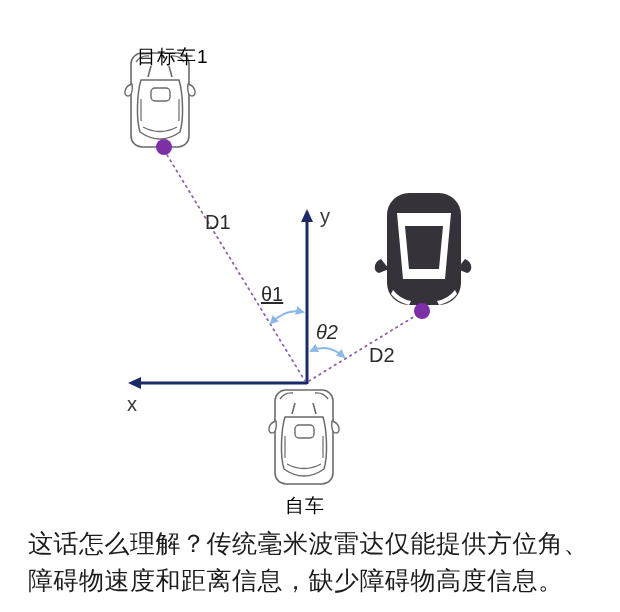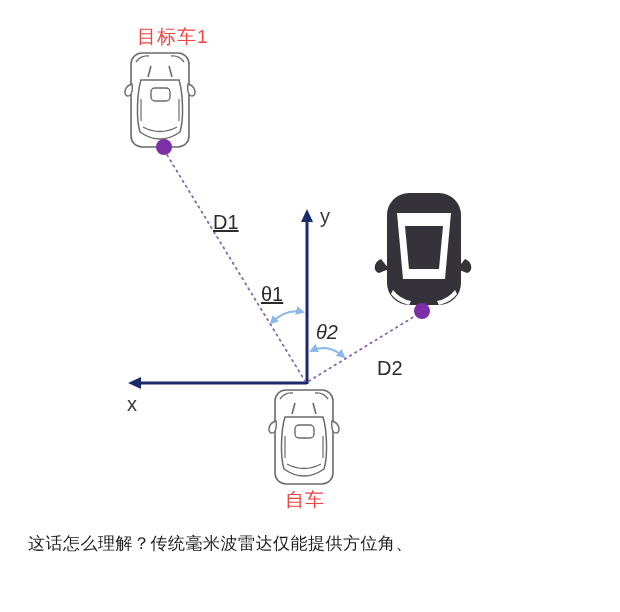--- a/index.html
+++ b/index.html
@@ -10,37 +10,37 @@
     overflow:hidden;
     font-family:"Liberation Sans","DejaVu Sans",sans-serif;
   }
   .diagram-svg{position:absolute;left:0;top:0;}
   .lbl{
     position:absolute;
     color:#2e2e2e;
     white-space:nowrap;
     user-select:none;
   }
-  .veh-lbl{font-size:19px;letter-spacing:1px;color:#ef4444;}
+  .veh-lbl{font-size:19px;letter-spacing:1px;color:#000000;margin-top:20px;}
   .axis-lbl{font-size:20px;color:#3a3a3a;}
   .meas-lbl{font-size:20px;color:#2b2b2b;}
   .lbl-target1{left:137px;top:24px;}
   .lbl-target2{left:397px;top:161px;}
-  .lbl-ego{left:285px;top:487px;}
+  .lbl-ego{left:285px;top:473px;}
   .lbl-y{left:320px;top:205px;}
   .lbl-x{left:127px;top:393px;}
   .lbl-theta1{left:261px;top:283px;text-decoration:underline;}
   .lbl-theta2{left:316px;top:321px;font-style:italic;}
-  .lbl-d1{left:213px;top:211px;text-decoration:underline;}
-  .lbl-d2{left:369px;top:357px;margin-left:8px;}
+  .lbl-d1{left:205px;top:211px;}
+  .lbl-d2{left:369px;top:344px;}
   .caption{
     position:absolute;
     left:28px;top:525px;
     width:575px;
-    font-size:17px;
+    font-size:25px;
     line-height:37px;
     color:#1c1c1c;
     letter-spacing:0.5px;
   }
 </style>
 </head>
 <body>
 
 <div class="stage">
 
@@ -102,15 +102,16 @@
   <div class="lbl axis-lbl lbl-y">y</div>
   <div class="lbl axis-lbl lbl-x">x</div>
 
   <div class="lbl meas-lbl lbl-theta1">θ1</div>
   <div class="lbl meas-lbl lbl-theta2">θ2</div>
   <div class="lbl meas-lbl lbl-d1">D1</div>
   <div class="lbl meas-lbl lbl-d2">D2</div>
 
   <div class="caption">
     <div>这话怎么理解？传统毫米波雷达仅能提供方位角、</div>
+    <div>障碍物速度和距离信息，缺少障碍物高度信息。</div>
   </div>
 
 </div>
 
 </body></html>

